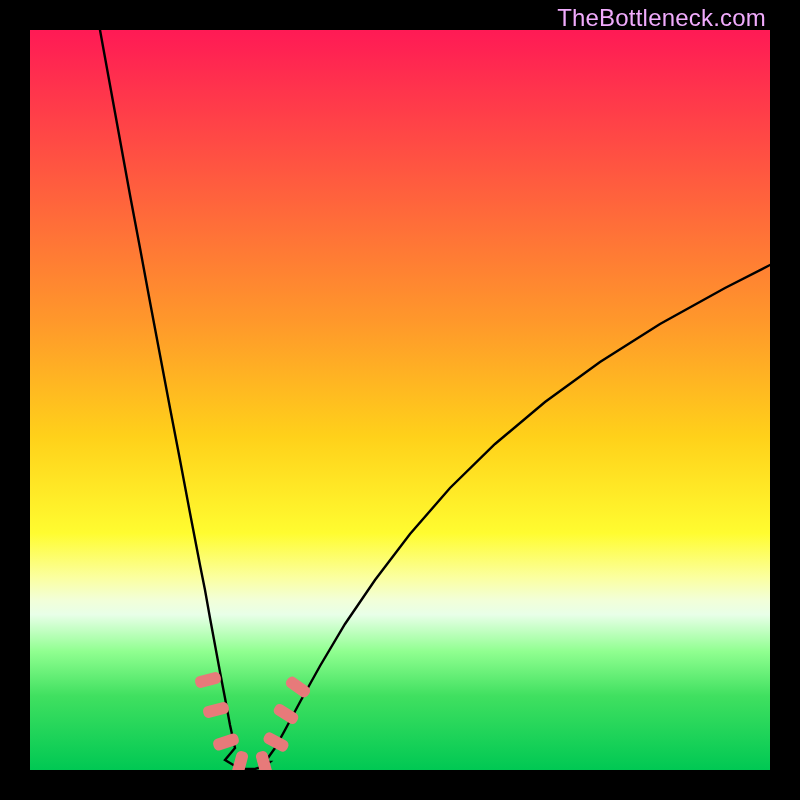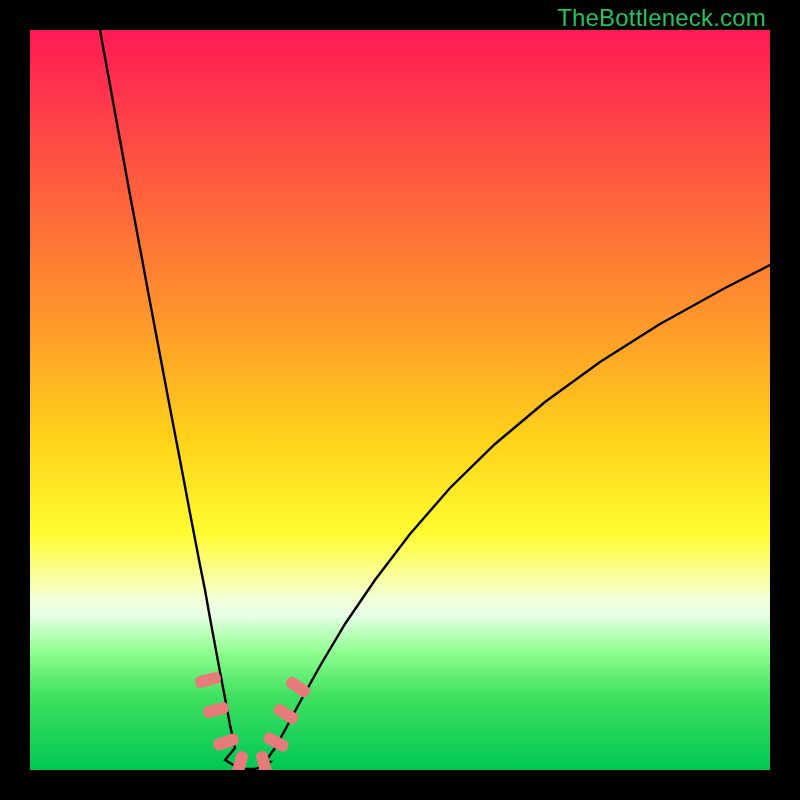--- a/index.html
+++ b/index.html
@@ -30,21 +30,21 @@
       #90ff90 84%,
       #40e060 90%,
       #00c853 100%
     );
     overflow: hidden;
   }
   .watermark {
     position: absolute;
     top: 4px;
     right: 34px;
-    color: #22c55e;
+    color: #f0abfc;
     font-size: 24px;
     letter-spacing: 0.2px;
     font-weight: 400;
     z-index: 5;
   }
   svg.curve {
     position: absolute;
     left: 0;
     top: 0;
     width: 740px;

